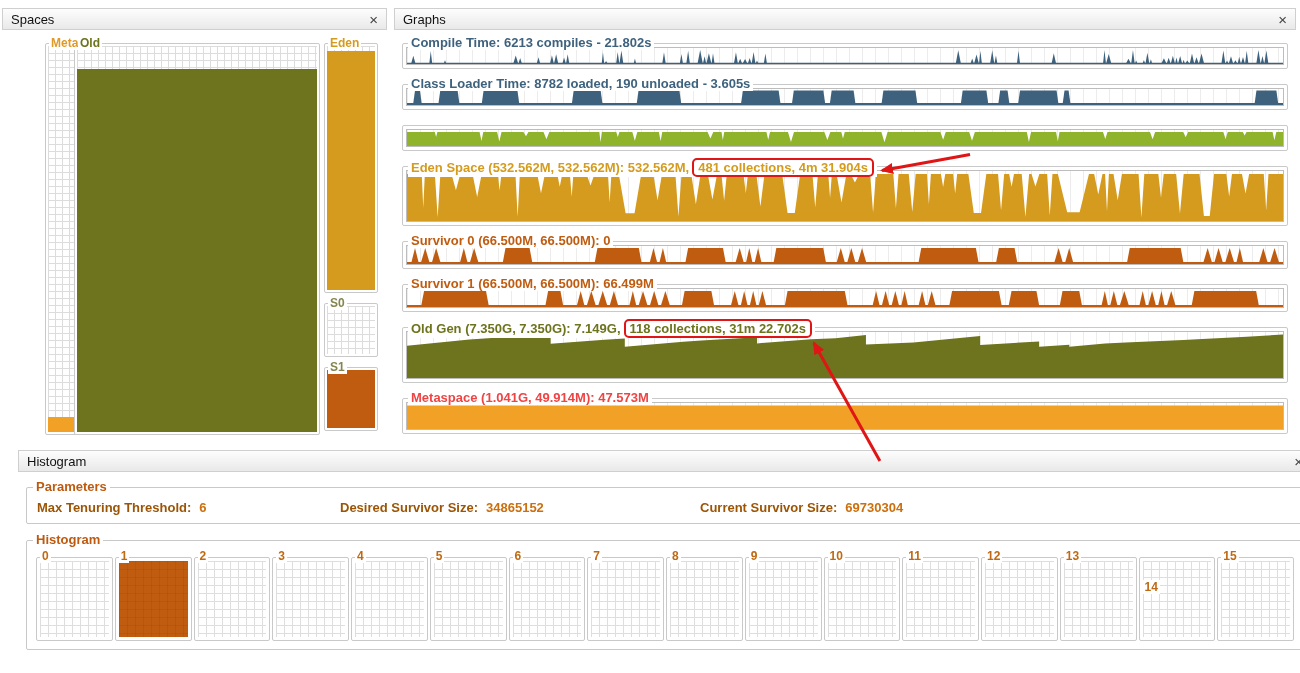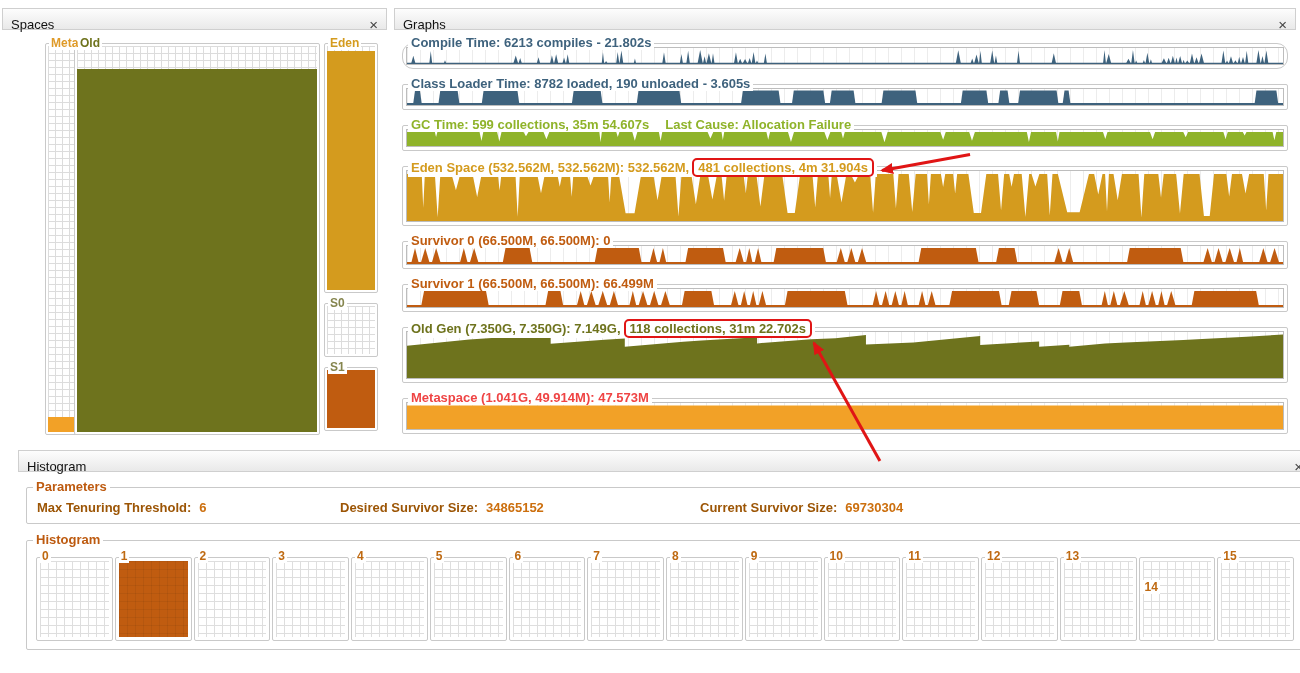--- a/index.html
+++ b/index.html
@@ -1,20 +1,20 @@
 <!DOCTYPE html>
 <html><head>
 <meta charset="utf-8">
 <style>
   html,body{margin:0;padding:0;}
   body{width:1300px;height:673px;position:relative;overflow:hidden;background:#fff;
        font-family:"Liberation Sans",sans-serif;--annot:#e01515;}
 
   .panel{position:absolute;}
-  .panel-header{height:22px;display:flex;align-items:flex-start;box-sizing:border-box;
+  .panel-header{height:22px;display:flex;align-items:center;box-sizing:border-box;
     background:linear-gradient(#fdfdfd,#e9e9e9);border:1px solid #cfcfcf;
     padding:8px 8px;font-size:13px;color:#111;gap:6px;}
   .panel-header .close{margin-left:auto;font-size:15px;color:#444;line-height:1;cursor:default;}
 
   #panel-spaces{left:2px;top:8px;width:385px;height:431px;}
   #panel-graphs{left:394px;top:8px;width:902px;height:431px;}
   #panel-hist{left:18px;top:450px;width:1294px;height:216px;}
 
   .panel-content{position:absolute;top:23px;left:0;right:0;bottom:0;}
 
@@ -23,21 +23,21 @@
   .space-title{position:absolute;top:-8px;left:3px;background:#fff;padding:0 2px;
     font-size:12px;font-weight:bold;white-space:nowrap;z-index:2;}
   .space-area{position:absolute;left:2px;right:2px;top:2px;bottom:2px;background:#fff;
     background-image:repeating-linear-gradient(to right,#dcdcdc 0 1px,transparent 1px 7px),
                      repeating-linear-gradient(to bottom,#dcdcdc 0 1px,transparent 1px 7px);}
   .space-fill{position:absolute;left:0;right:0;bottom:0;}
 
   
   #graph-rows{padding:0 8px;}
   .graph-group{position:relative;margin-top:15px;border:1px solid #c9c9c9;border-radius:2px;padding:3px;background:#fff;}
-  .graph-group:first-child{margin-top:12px;border-radius:11px;}
+  .graph-group:first-child{margin-top:12px;}
   .graph-title{position:absolute;top:-9px;left:5px;background:#fff;padding:0 3px;
     font-size:13px;font-weight:bold;white-space:nowrap;z-index:2;display:flex;align-items:center;}
   .red-box{display:inline-block;border:2px solid var(--annot);border-radius:5px;padding:0 4px;margin-left:3px;}
   .cause{margin-left:16px;}
   .graph-canvas{position:relative;border:1px solid #bdbdbd;background-color:#fff;
     background-image:repeating-linear-gradient(to right,#ececec 0 1px,transparent 1px 13px);}
   .graph-canvas svg{display:block;width:100%;height:100%;}
 
   
   #hist-content{padding:2px 8px;}
@@ -150,24 +150,20 @@
             <path d="M473.3 16L475.3 1.5H507.3L509.3 16Z" fill="#3e627d"></path>
             <path d="M552.4 16L554.4 1.5H578.1L580.1 16Z" fill="#3e627d"></path>
             <path d="M589.8 16L591.8 1.5H599.2L601.2 16Z" fill="#3e627d"></path>
             <path d="M609.6 16L611.6 1.5H648.1L650.1 16Z" fill="#3e627d"></path>
             <path d="M654.0 16L656.0 1.5H660.1L662.1 16Z" fill="#3e627d"></path>
             <path d="M845.5 16L847.5 1.5H867.4L869.4 16Z" fill="#3e627d"></path>
           </svg>
         </div>
       </div>
       <div class="graph-group">
-        <div class="graph-title" style="color: rgb(143, 179, 42);">
-          <span>GC Time: 599 collections, 35m 54.607s</span>
-          <span class="cause">Last Cause: Allocation Failure</span>
-        </div>
         <div class="graph-canvas" style="height: 16px;">
           <svg width="100%" height="100%" viewBox="0 0 874 16" preserveAspectRatio="none">
             <path d="M0 16L0 2H27.8L29.0 7.0L30.3 2H72.4L74.3 11.0L76.1 2H89.9L92.1 11.5L94.3 2H116.2L118.7 6.2L121.2 2H136.2L139.1 9.2L142.0 2H191.9L193.1 12.2L194.4 2H208.8L210.3 7.1L211.9 2H224.8L227.3 10.8L229.8 2H251.3L253.0 11.1L254.7 2H299.9L302.7 8.5L305.6 2H313.8L315.1 10.1L316.5 2H358.6L360.4 9.8L362.2 2H380.1L383.1 12.1L386.1 2H416.4L419.4 9.9L422.4 2H433.3L435.0 8.4L436.8 2H473.3L476.4 12.2L479.5 2H532.2L534.9 9.8L537.5 2H560.9L563.7 10.8L566.6 2H618.4L620.5 11.9L622.6 2H647.6L649.3 11.6L651.0 2H694.4L696.7 9.0L698.9 2H741.3L743.9 9.3L746.4 2H774.5L776.9 7.3L779.3 2H814.5L816.7 8.9L818.9 2H833.9L835.7 5.6L837.6 2H863.6L865.4 10.2L867.3 2H874L874 16Z" fill="#8fb32a"></path>
           </svg>
         </div>
       </div>
       <div class="graph-group">
         <div class="graph-title" style="color: rgb(212, 155, 30);">
           <span>Eden Space (532.562M, 532.562M): 532.562M,</span>
           <span class="red-box" style="color: rgb(212, 155, 30);">481 collections, 4m 31.904s</span>

